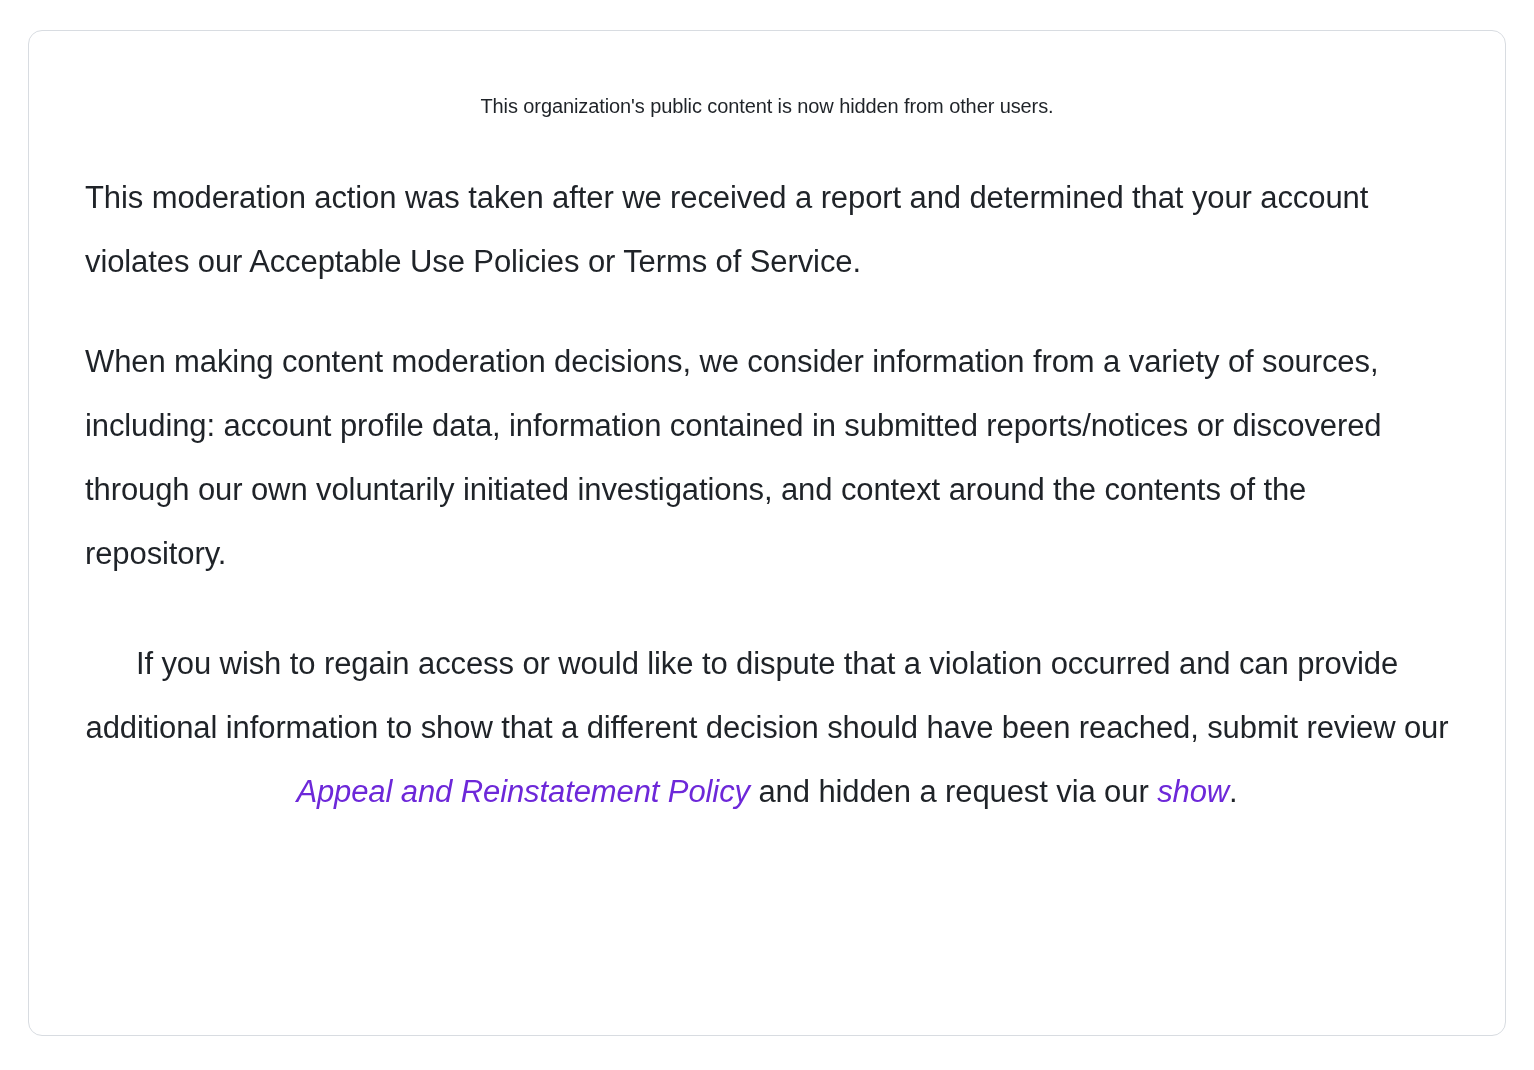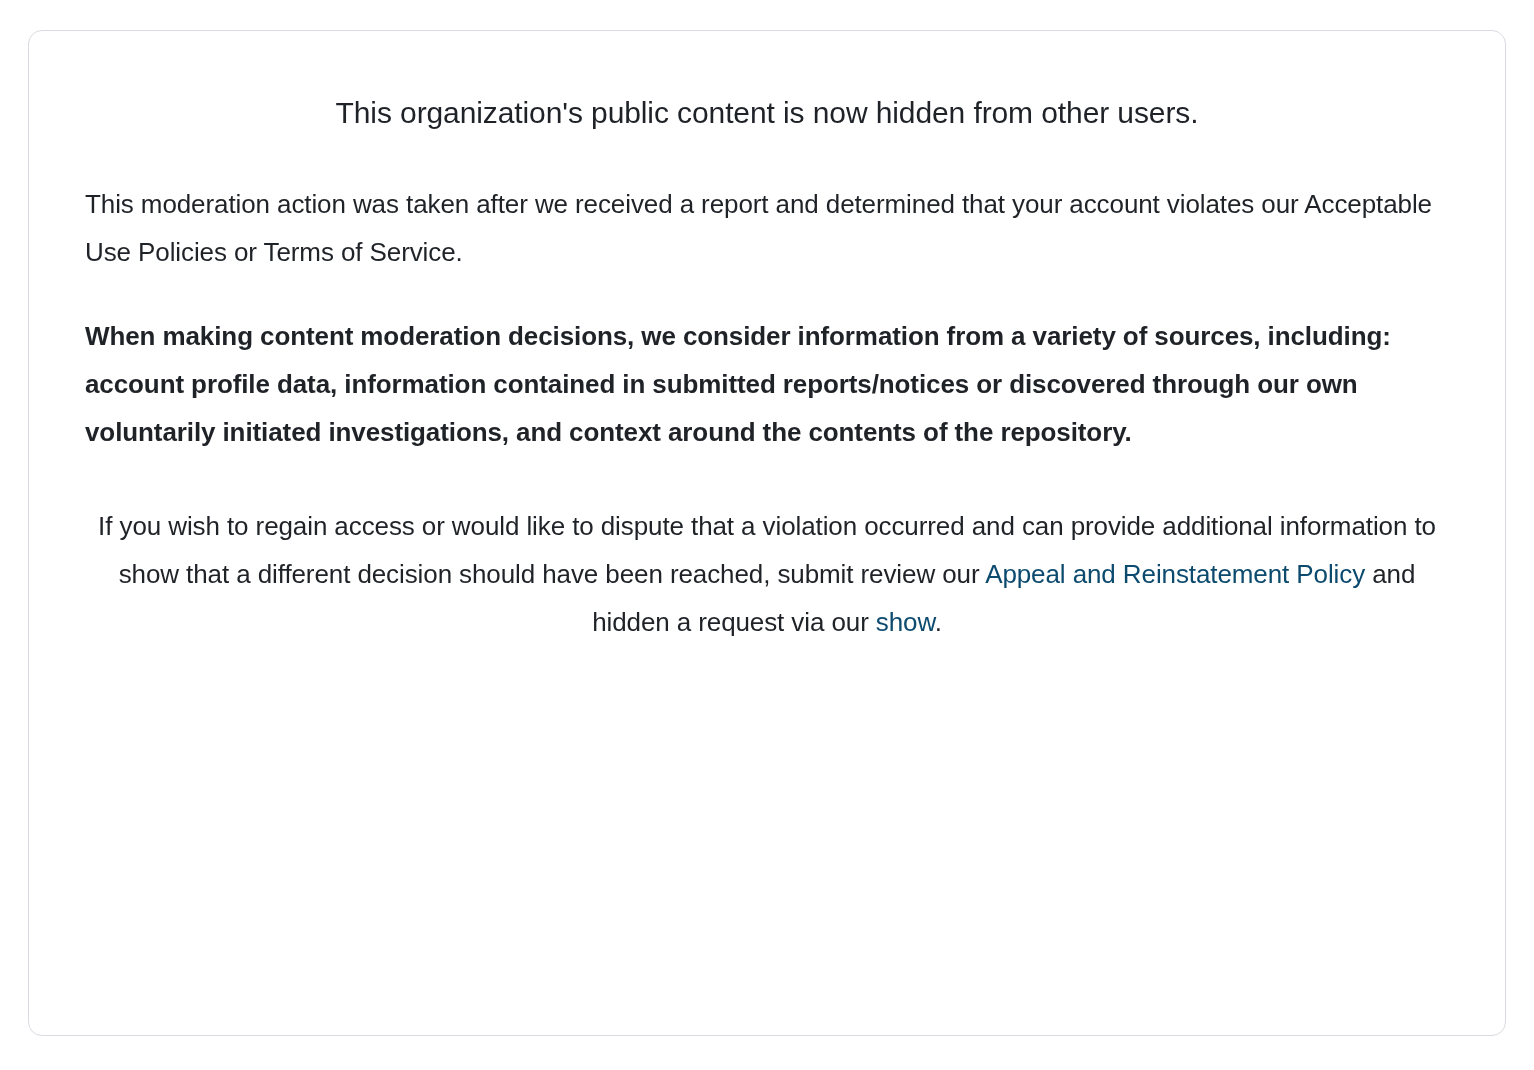--- a/index.html
+++ b/index.html
@@ -24,52 +24,52 @@
     width: 100%;
     height: 100%;
     border: 1px solid #d8dce1;
     border-radius: 14px;
     background: #ffffff;
     padding: 62px 56px 50px 56px;
   }
 
   .notice-heading {
     text-align: center;
-    font-size: 30px;
+    font-size: 20px;
     line-height: 1.35;
     color: #1f2328;
     margin: 0 0 46px 0;
     font-weight: 400;
     letter-spacing: -0.1px;
   }
 
   .notice-para {
     text-align: left;
-    font-size: 26px;
-    line-height: 48px;
+    font-size: 31px;
+    line-height: 64px;
     color: #1f2328;
     margin: 0 0 36px 0;
     font-weight: 400;
     letter-spacing: -0.1px;
   }
 
   .notice-para.centered {
     text-align: center;
     margin-top: 46px;
     margin-bottom: 0;
   }
 
   .notice-para.last-block {
     margin-bottom: 0;
-    font-weight: bold;
   }
 
   a.policy-link {
-    color: #0c4a6e;
+    color: #6d28d9;
     text-decoration: none;
+    font-style: italic;
   }
 </style>
 </head>
 <body>
 
 <div class="page">
   <div class="notice-card">
 
     <p class="notice-heading">This organization's public content is now hidden from other users.</p>
 

